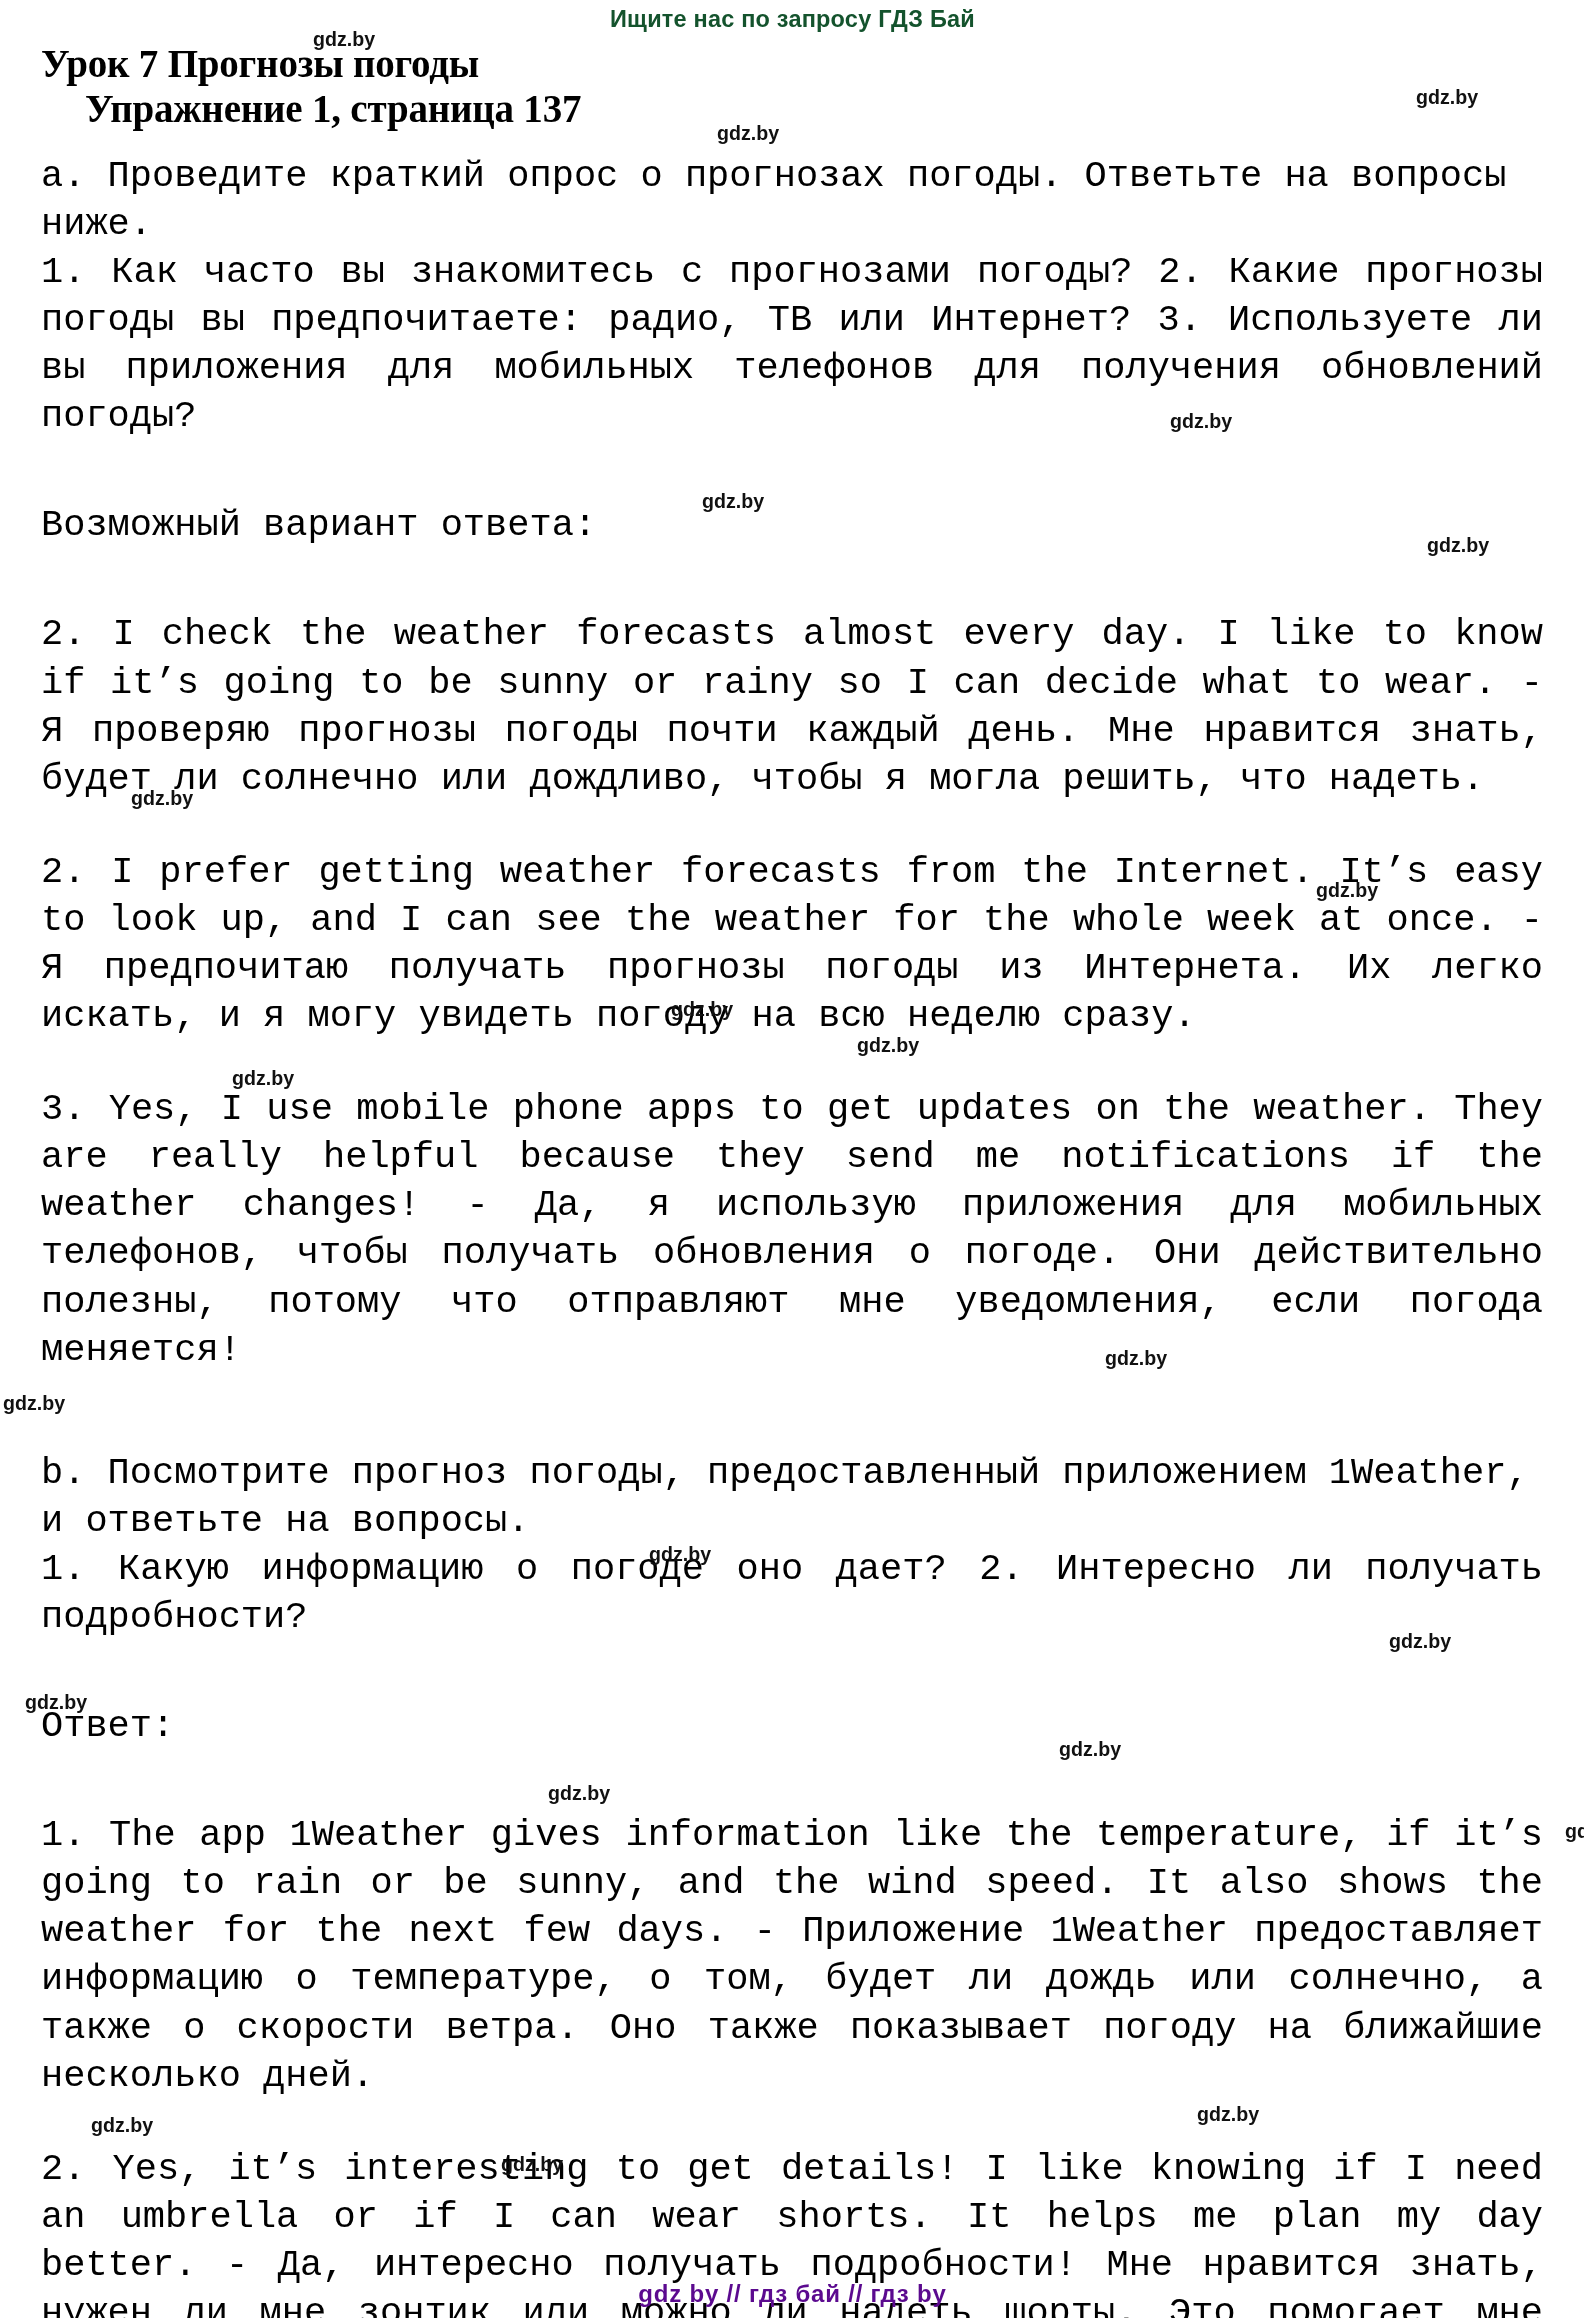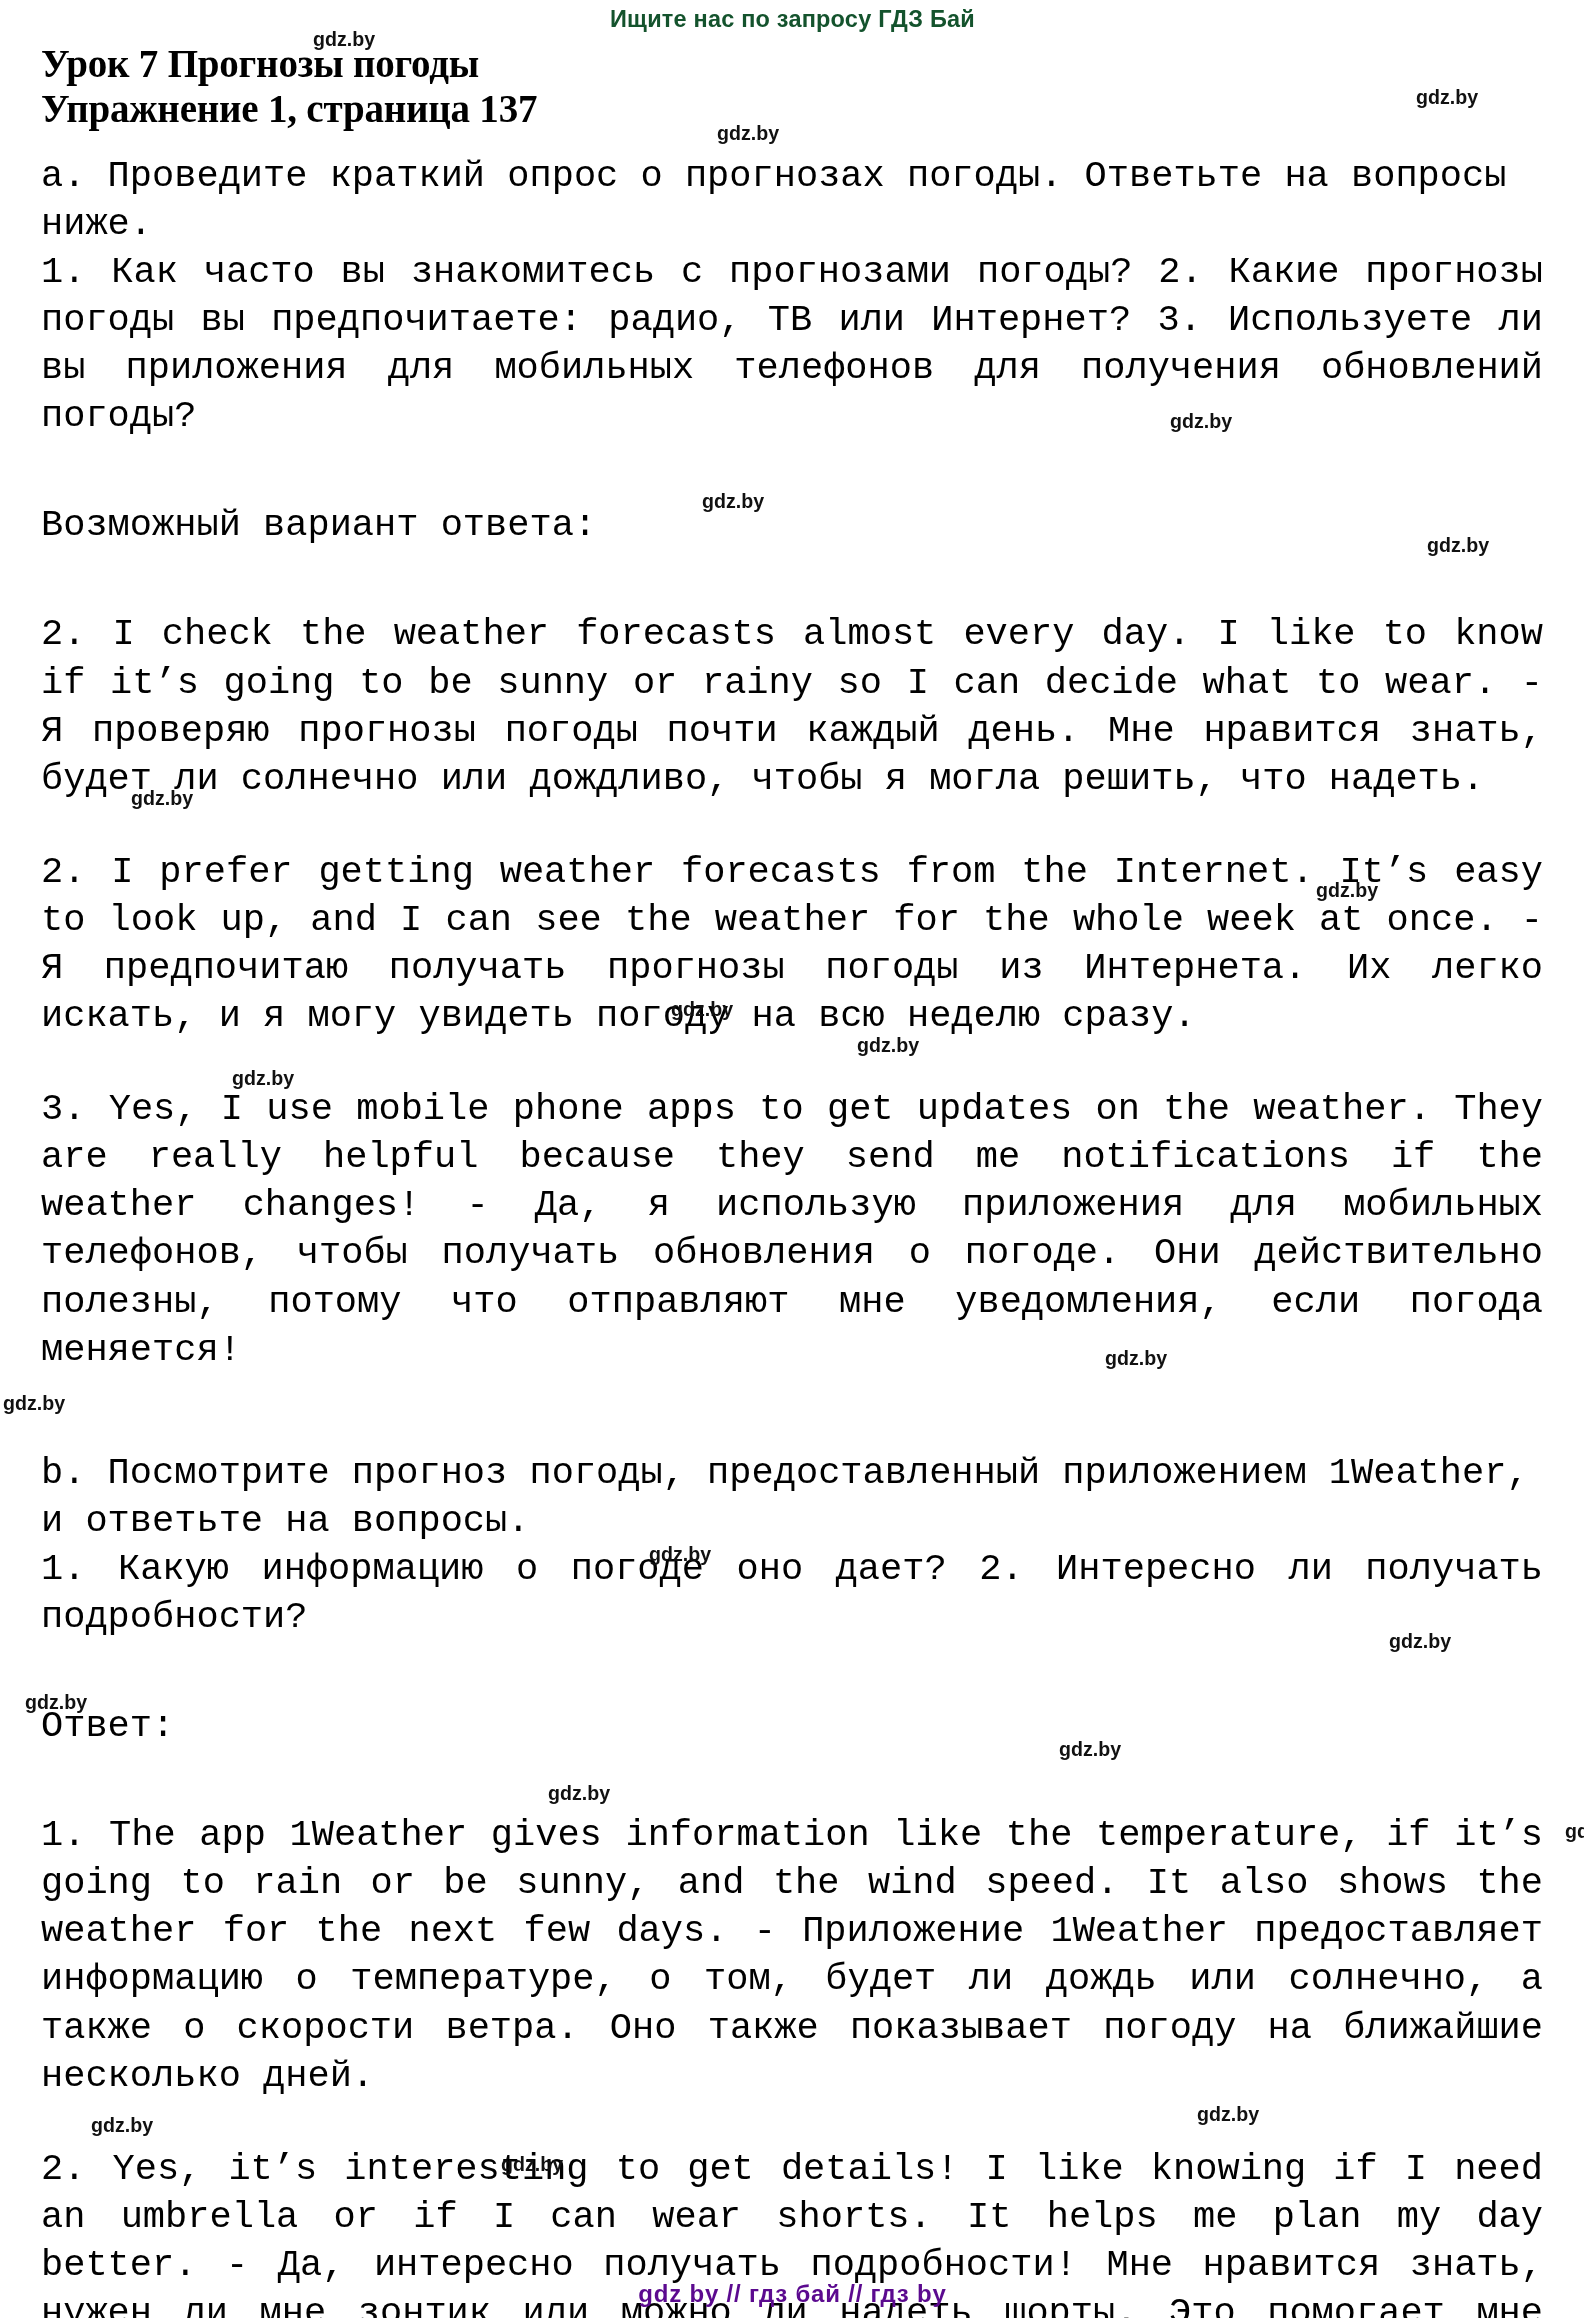--- a/index.html
+++ b/index.html
@@ -42,21 +42,21 @@
   }
 
   h1.title {
     font-size: 39px;
     font-weight: bold;
     line-height: 1.16;
     margin: 0;
     padding: 0;
     letter-spacing: -0.2px;
   }
-  h1.title .line2 { display: block; }
+  h1.title .line2 { display: block; margin-left: 44px; }
 
   p.para {
     font-size: 37px;
     line-height: 1.30;
     margin: 0 0 0 0;
     padding: 0;
     text-align: justify;
     text-justify: inter-word;
     font-family: Liberation Mono, monospace;
   }

